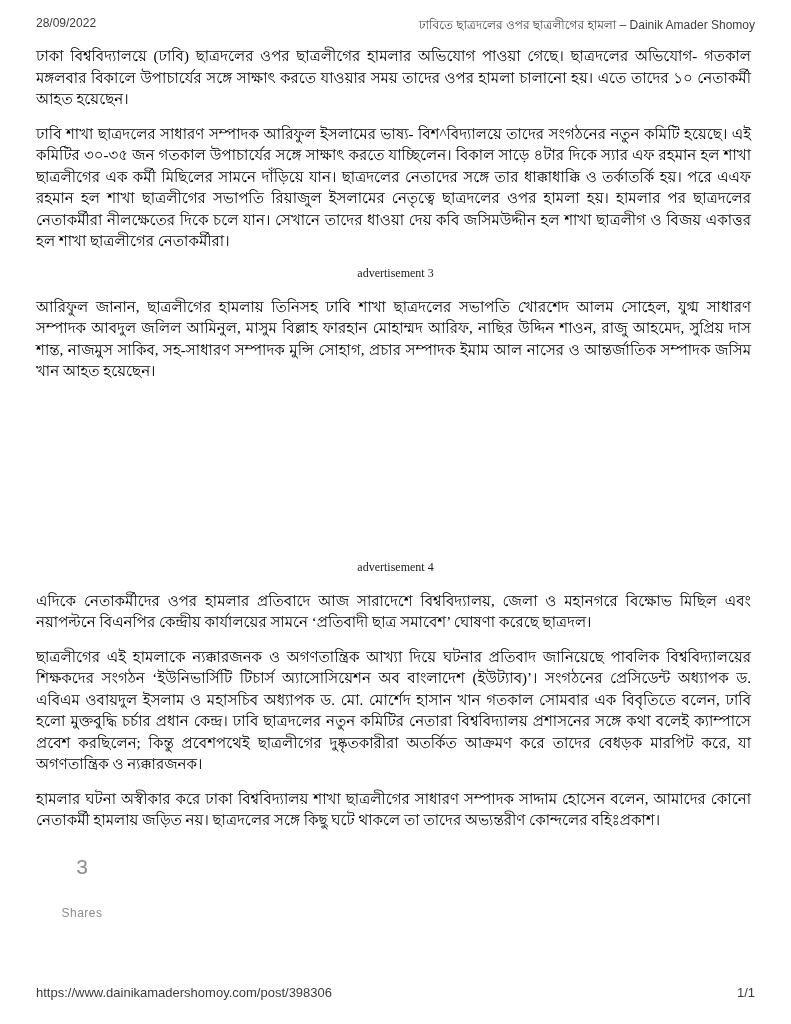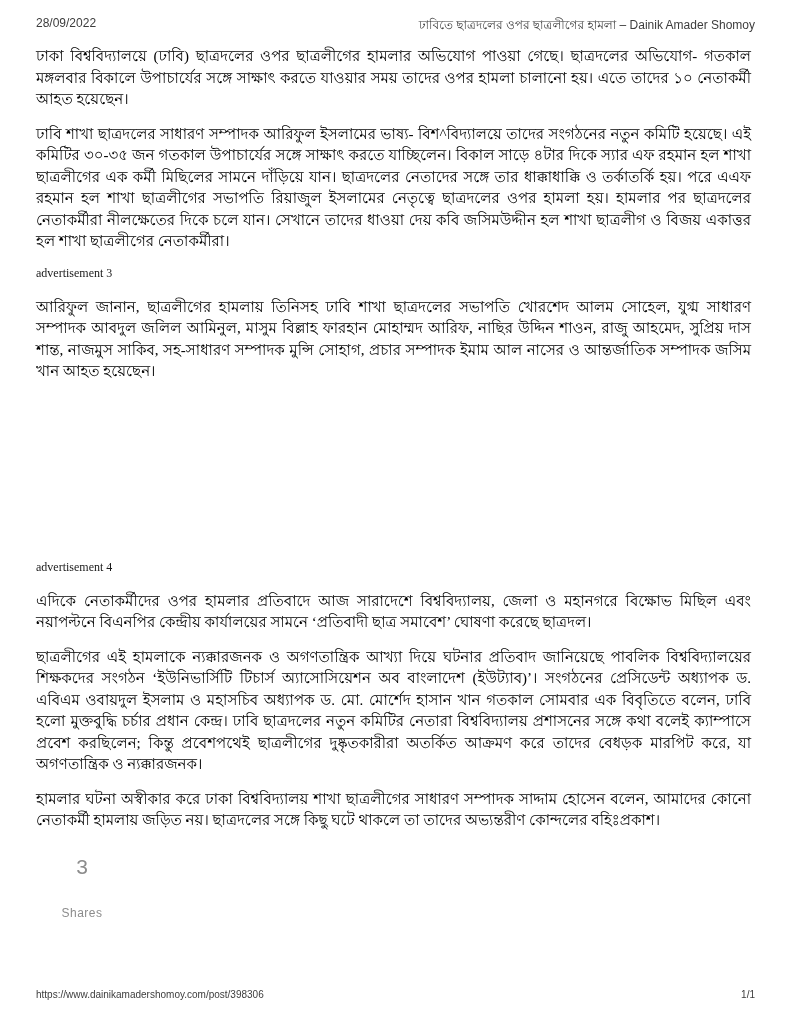--- a/index.html
+++ b/index.html
@@ -54,20 +54,21 @@
     text-align: justify;
     color: #000000;
   }
   .article p {
     margin: 0 4px 13px 0;
   }
   .ad-label {
     font-family: "Liberation Serif", "DejaVu Serif", serif;
     font-size: 12px;
     color: #1a1a1a;
+    text-align: center;
     margin: 6px 0 16px 0;
     line-height: 15px;
   }
   .ad-gap {
     height: 158px;
   }
   
   .shares {
     margin-top: 24px;
     margin-left: 20px;
@@ -86,21 +87,21 @@
     letter-spacing: 0.5px;
     margin-top: 28px;
   }
   
   .print-footer {
     position: absolute;
     bottom: 24px;
     left: 36px;
     right: 36px;
     font-family: "Liberation Sans", "DejaVu Sans", sans-serif;
-    font-size: 10px;
+    font-size: 13px;
     color: #3c3c3c;
     display: flex;
     justify-content: space-between;
   }
 </style>
 </head>
 <body>
 
 <div class="page">
 

